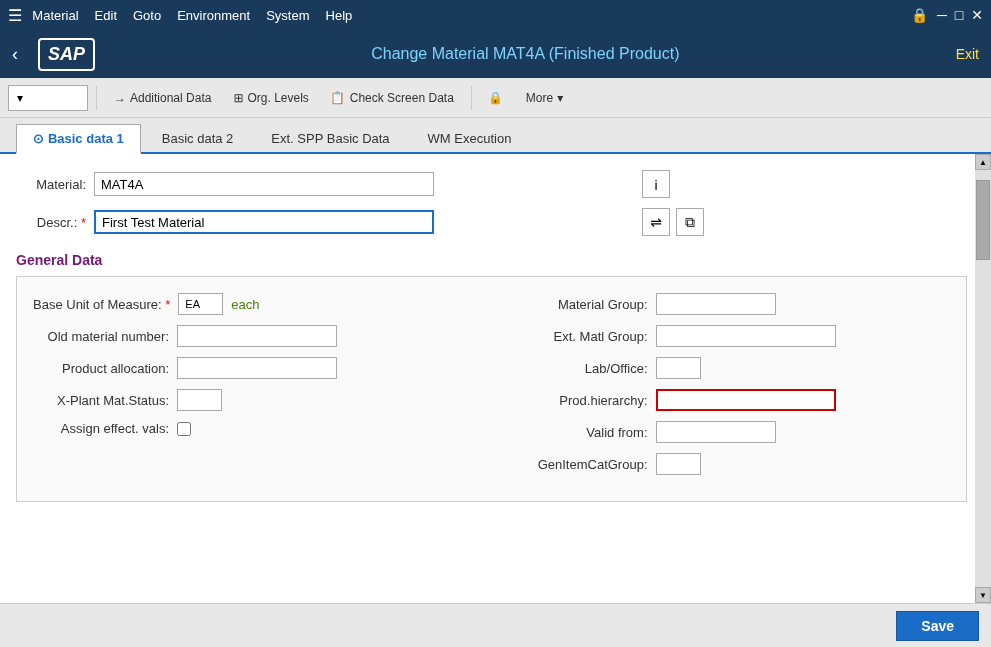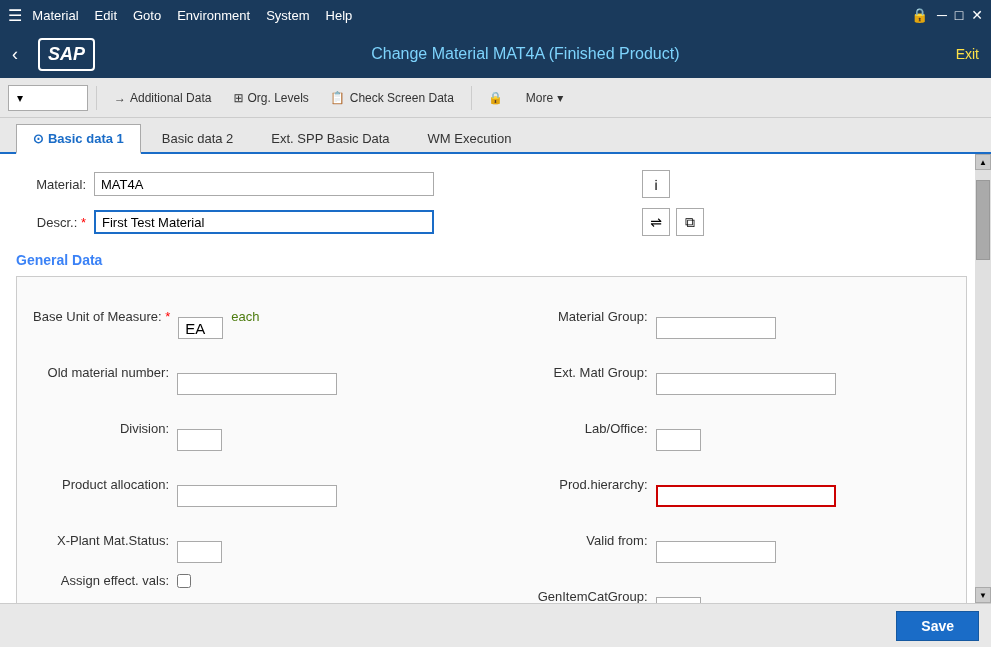--- a/index.html
+++ b/index.html
@@ -178,21 +178,21 @@
       cursor: pointer;
       display: flex;
       align-items: center;
       justify-content: center;
       font-size: 14px;
     }
 
     .section-title {
       font-size: 14px;
       font-weight: bold;
-      color: #3b82f6;
+      color: #701a75;
       margin: 16px 0 8px 0;
     }
 
     .general-data-section {
       border: 1px solid #ccc;
       padding: 16px;
       background: #fafafa;
     }
 
     .form-grid {
@@ -219,24 +219,23 @@
       padding-right: 4px;
     }
     .form-label.required::after {
       content: ' *';
       color: red;
     }
 
     .form-input {
       border: 1px solid #aaa;
       padding: 2px 6px;
-      font-size: 15px;
+      font-size: 11px;
       height: 22px;
       background: white;
-      margin-top: 24px;
     }
 
     .form-input.small { width: 45px; }
     .form-input.medium { width: 120px; }
     .form-input.large { width: 160px; }
     .form-input.xlarge { width: 180px; }
 
     .form-input.red-border {
       border: 2px solid #cc0000;
     }
@@ -420,24 +419,20 @@
           <span class="form-label required">Base Unit of Measure:</span>
           <input class="form-input small" type="text" value="EA" style="">
           <span class="unit-text">each</span>
         </div>
 
         <div class="form-row">
           <span class="form-label">Old material number:</span>
           <input class="form-input large" type="text" value="" style="">
         </div>
 
-        <div class="form-row">
-          <span class="form-label">Division:</span>
-          <input class="form-input small" type="text" value="" style="">
-        </div>
 
         <div class="form-row">
           <span class="form-label">Product allocation:</span>
           <input class="form-input large" type="text" value="" style="">
         </div>
 
         <div class="form-row">
           <span class="form-label">X-Plant Mat.Status:</span>
           <input class="form-input small" type="text" value="" style="">
         </div>

